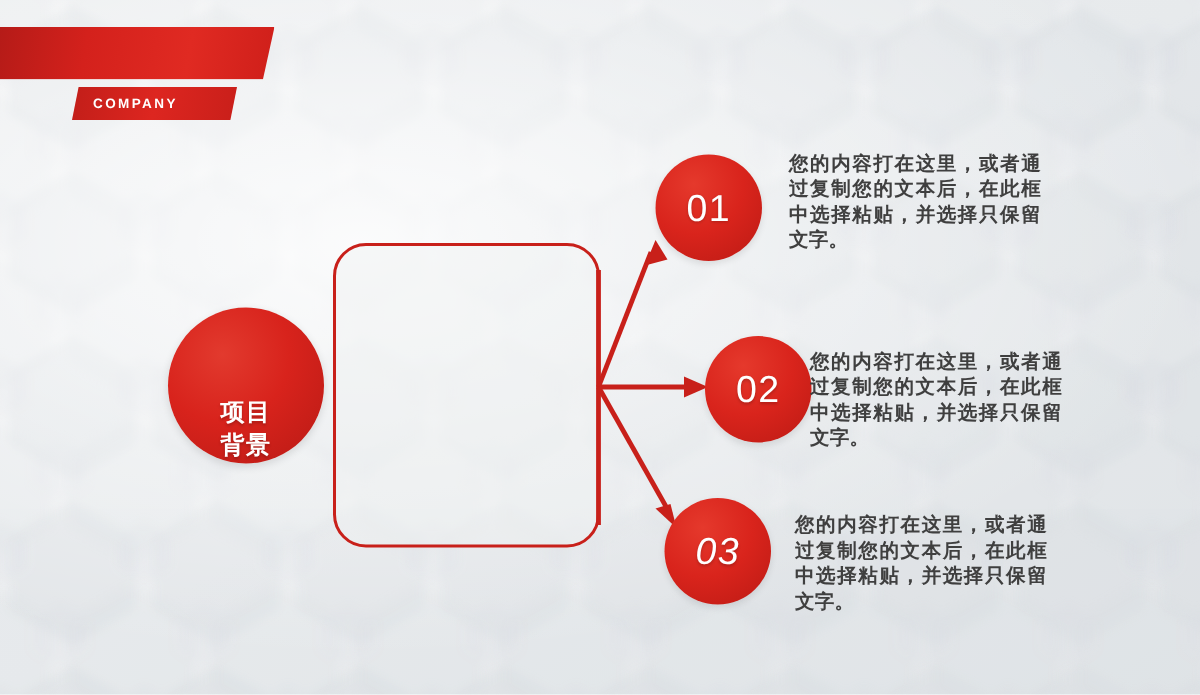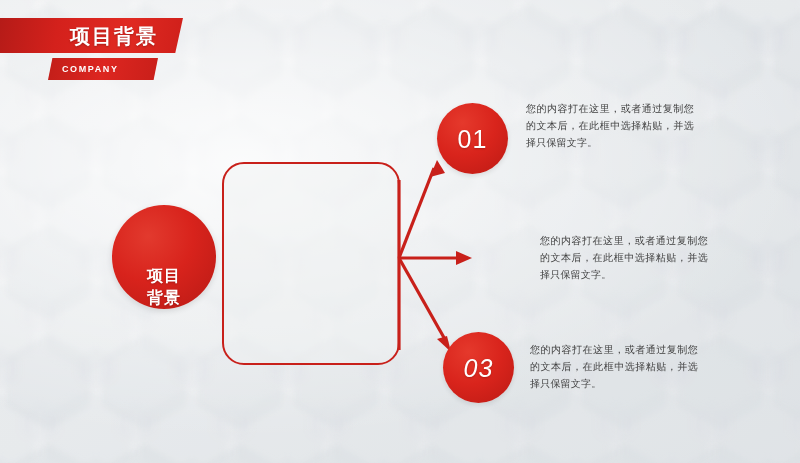--- a/index.html
+++ b/index.html
@@ -169,24 +169,25 @@
   }
   #circle-01 { left: 437px; top: 103px; width: 71px; height: 71px; }
   #circle-02 { left: 470px; top: 224px; width: 71px; height: 71px; }
   #circle-03 { left: 443px; top: 332px; width: 71px; height: 71px; font-style: italic; }
 
   
   .item-text {
     position: absolute;
     z-index: 7;
     color: #3f3f3f;
-    font-size: 10px;
+    font-size: 13px;
     line-height: 17px;
     letter-spacing: 0.2px;
     text-align: justify;
+    font-weight: bold;
   }
   #text-01 { left: 526px; top: 100px; width: 168px; }
   #text-02 { left: 540px; top: 232px; width: 168px; }
   #text-03 { left: 530px; top: 341px; width: 168px; }
 </style>
 </head>
 <body>
 
 <div id="slide">
 
@@ -210,21 +211,20 @@
     <g filter="url(#softBlur)" opacity="0.85">
       <rect x="-50" y="-50" width="900" height="570" fill="url(#hexPat)"></rect>
     </g>
     <g filter="url(#softBlur)" opacity="0.5" transform="translate(40,55)">
       <rect x="-90" y="-110" width="940" height="620" fill="url(#hexPat)"></rect>
     </g>
   </svg>
   <div id="bg-vignette"></div>
 
   <div class="header-banner"></div>
-  <div class="header-title">项目背景</div>
 
   <div class="sub-banner"></div>
   <div class="sub-title">COMPANY</div>
 
   <svg id="arrows" viewBox="0 0 800 463" xmlns="http://www.w3.org/2000/svg">
     <g stroke="#c8201a" stroke-width="3.2" fill="none" stroke-linecap="butt">
 
       <path d="M 399 180 L 399 350"></path>
 
       <path d="M 399 258 L 434 168"></path>
@@ -245,20 +245,23 @@
 背景</div>
   </div>
 
   <div class="text-box"></div>
 
   <div class="num-circle" id="circle-01">
     <span>01</span>
   </div>
   <div class="item-text" id="text-01">您的内容打在这里，或者通过复制您的文本后，在此框中选择粘贴，并选择只保留文字。</div>
 
+  <div class="num-circle" id="circle-02">
+    <span>02</span>
+  </div>
   <div class="item-text" id="text-02">您的内容打在这里，或者通过复制您的文本后，在此框中选择粘贴，并选择只保留文字。</div>
 
   <div class="num-circle" id="circle-03">
     <span>03</span>
   </div>
   <div class="item-text" id="text-03">您的内容打在这里，或者通过复制您的文本后，在此框中选择粘贴，并选择只保留文字。</div>
 
 </div>
 
 </body></html>

